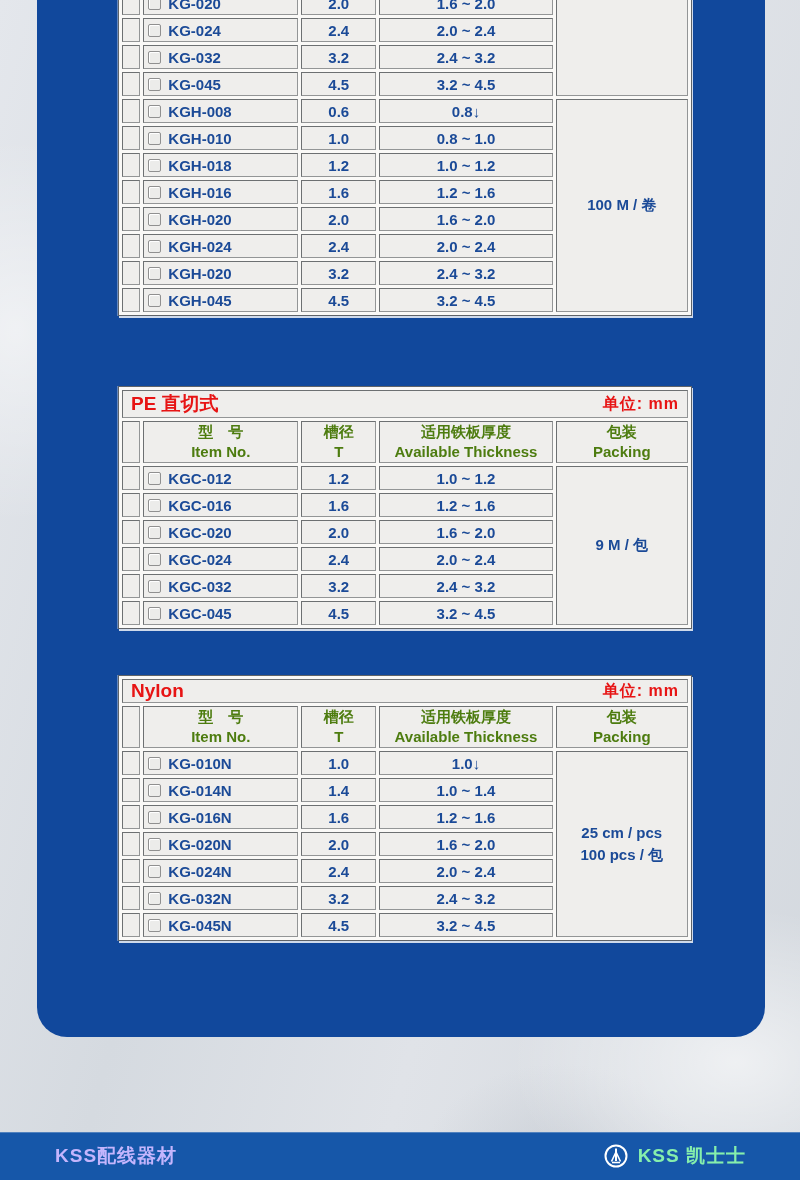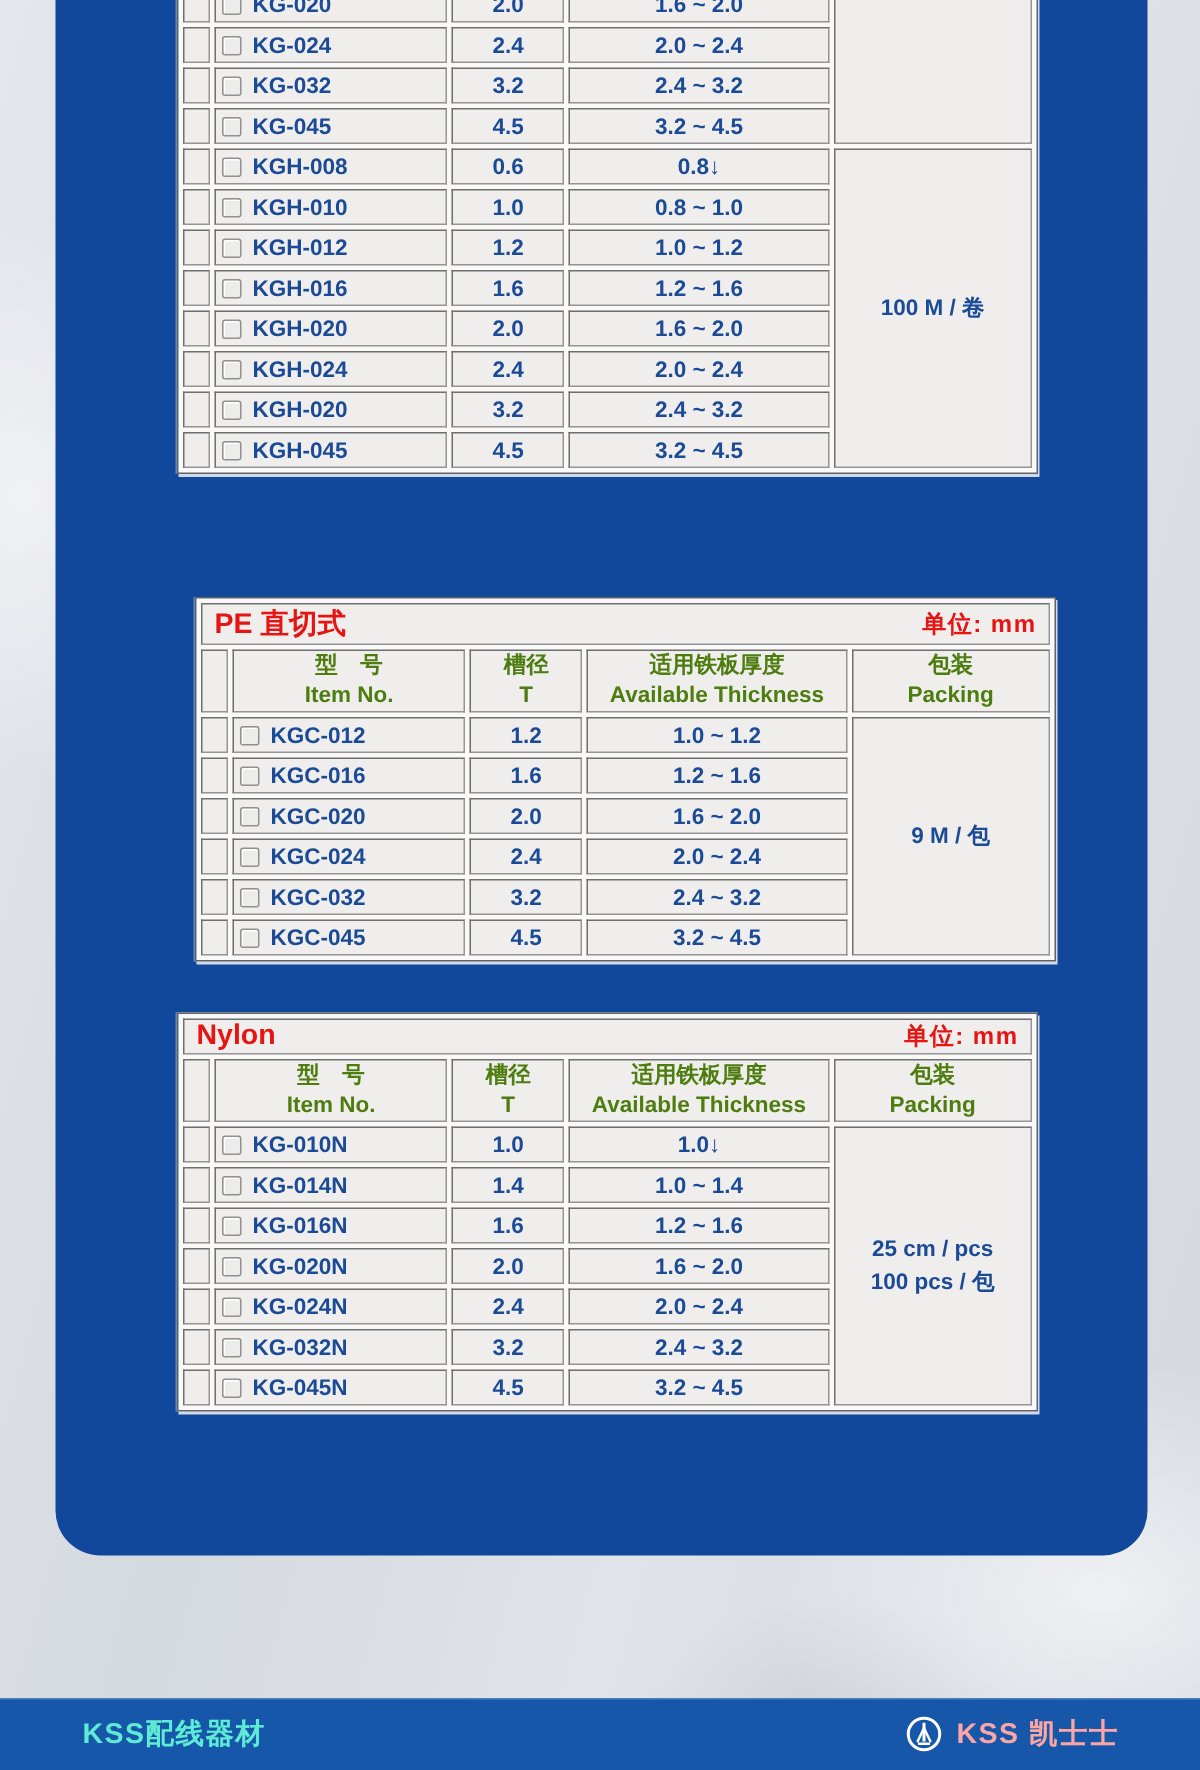--- a/index.html
+++ b/index.html
@@ -46,22 +46,22 @@
     box-shadow:inset 1px 1px 0 #ffffff;
   }
   td.num, td.rng, td.pk { text-align:center; }
   td.pk div { line-height:22px; }
   .footer {
     position:absolute; left:0; top:1132px; width:800px; height:48px;
     background:#1657a9; box-shadow:inset 0 1px 0 rgba(255,255,255,.25);
     display:flex; align-items:center; justify-content:space-between;
     padding:0 54px 0 55px;
   }
-  .f-left { color:#5eead4; font-size:19px; font-weight:bold; letter-spacing:1px; }
-  .f-right { display:flex; align-items:center; gap:9px; color:#fca5a5; font-size:19px; font-weight:bold; letter-spacing:1px; }
+  .f-left { color:#c4b5fd; font-size:19px; font-weight:bold; letter-spacing:1px; }
+  .f-right { display:flex; align-items:center; gap:9px; color:#86efac; font-size:19px; font-weight:bold; letter-spacing:1px; }
 </style>
 </head>
 <body>
 
 <div class="panel">
 
   <div class="sheet" style="top:-13px;">
     <table class="spec">
       <colgroup>
           <col style="width:18px">
@@ -137,21 +137,21 @@
               </div>
             </td>
         <td class="num">1.0</td>
         <td class="rng">0.8 ~ 1.0</td>
       </tr>
       <tr>
         <td class="nc"></td>
         <td class="ic">
               <div class="iw">
                 <span class="cb"></span>
-                <span>KGH-012</span>
+                <span>KGH-018</span>
               </div>
             </td>
         <td class="num">1.2</td>
         <td class="rng">1.0 ~ 1.2</td>
       </tr>
       <tr>
         <td class="nc"></td>
         <td class="ic">
               <div class="iw">
                 <span class="cb"></span>
@@ -202,21 +202,21 @@
                 <span>KGH-045</span>
               </div>
             </td>
         <td class="num">4.5</td>
         <td class="rng">3.2 ~ 4.5</td>
       </tr>
     </tbody>
       </table>
   </div>
 
-  <div class="sheet" style="top:398px;margin-left:12px;">
+  <div class="sheet" style="top:386px;">
     <table class="spec">
       <colgroup>
           <col style="width:18px">
           <col style="width:152px">
           <col style="width:74px">
           <col style="width:170px">
           <col style="width:130px">
         </colgroup>
       <tbody>
           <tr>

